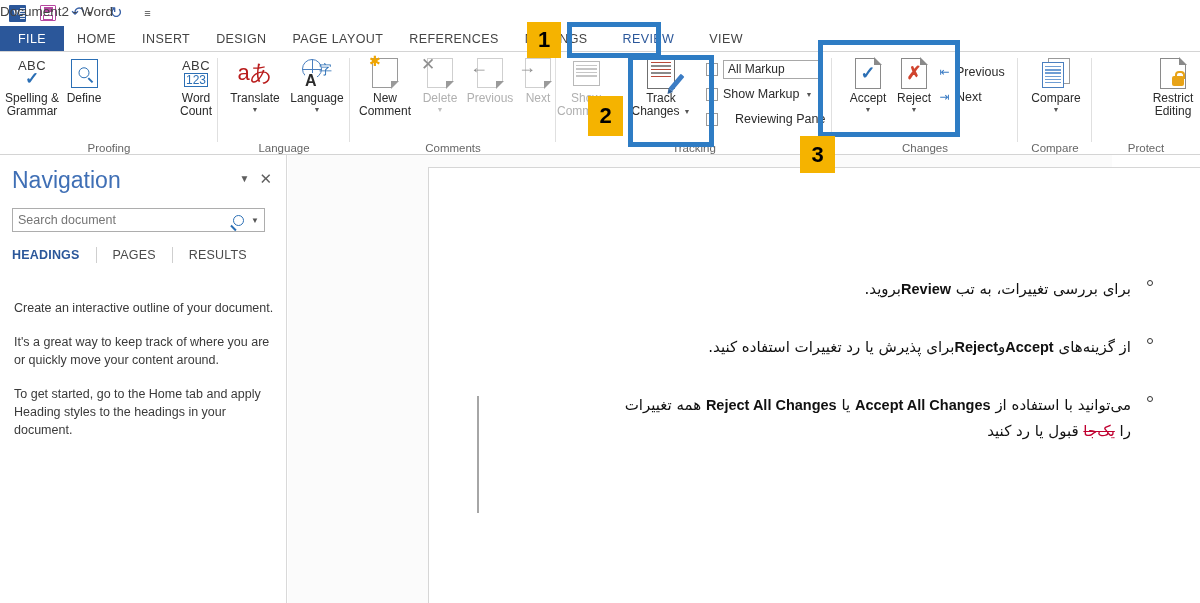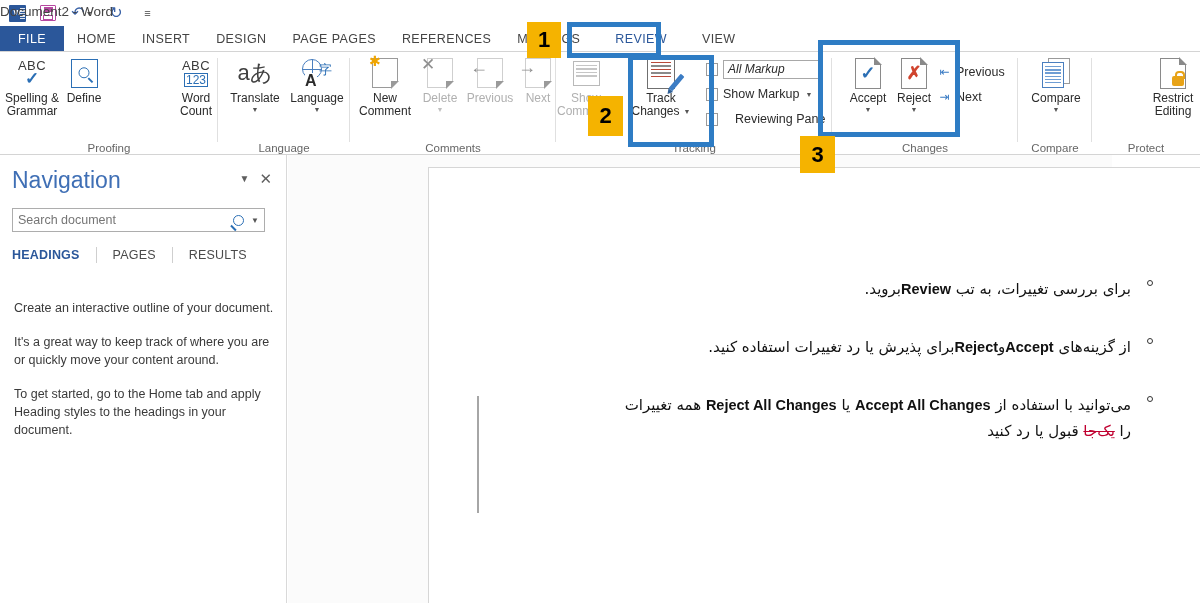--- a/index.html
+++ b/index.html
@@ -71,21 +71,21 @@
 
   .book-ico { width: 27px; height: 29px; border: 1.8px solid #2b6fb5; position: relative; background: #fff; }
   .book-ico .mag { position: absolute; left: 50%; top: 50%; transform: translate(-50%,-52%); width: 11px; height: 11px; border: 1.8px solid #2b6fb5; border-radius: 50%; }
   .book-ico .mag::after { content:""; position:absolute; right:-5px; bottom:-4px; width:6px; height:1.8px; background:#2b6fb5; transform: rotate(45deg); }
 
   .thes-ico { width: 30px; height: 27px; display: flex; }
   .thes-ico .half { flex: 1; border: 1.6px solid #2b6fb5; background: #fff; padding: 2px 1px; display: flex; flex-direction: column; gap: 1.6px; }
   .thes-ico .half i { display: block; height: 1.5px; background: #d24a3a; }
   .thes-ico .half.r i { background: #2b6fb5; }
 
-  .trans-ico { font-size: 22px; color: #404040; position: relative; line-height: 1; }
+  .trans-ico { font-size: 22px; color: #b91c1c; position: relative; line-height: 1; }
   .lang-ico { position: relative; width: 30px; height: 28px; }
   .lang-ico .globe { position: absolute; left: 0; top: 0; width: 20px; height: 20px; border: 1.6px solid #4a7fbf; border-radius: 50%; }
   .lang-ico .globe::before { content:""; position:absolute; left:50%; top:-1px; width:1.4px; height:20px; background:#4a7fbf; }
   .lang-ico .globe::after { content:""; position:absolute; top:50%; left:-1px; width:20px; height:1.4px; background:#4a7fbf; }
   .lang-ico .A { position:absolute; left:3px; bottom:-2px; font-size:16px; color:#2b2b2b; font-weight:600; background:#fff; line-height:1;}
   .lang-ico .cj { position:absolute; right:0px; top:2px; font-size:13px; color:#2b6fb5; }
 
   .note-ico { position: relative; width: 26px; height: 30px; border: 1.6px solid #9a9a9a; background:#fff;}
   .note-ico::after { content:""; position:absolute; right:-1.6px; bottom:-1.6px; border-width: 8px 8px 0 0; border-style: solid; border-color: #9a9a9a #fff #fff #9a9a9a; }
   .star { position: absolute; left: -4px; top: -6px; font-size: 14px; color: #f0a500; }
@@ -199,21 +199,21 @@
     </div>
     <div class="title-bar-text">Document2 - Word</div>
   </div>
 
   <div class="tabbar">
     <div class="tabs">
       <div class="tab file">FILE</div>
       <div class="tab">HOME</div>
       <div class="tab">INSERT</div>
       <div class="tab">DESIGN</div>
-      <div class="tab">PAGE PAGES</div>
+      <div class="tab">PAGE LAYOUT</div>
       <div class="tab">REFERENCES</div>
       <div class="tab">MAILINGS</div>
       <div class="tab active" style="padding:0 22px;">REVIEW</div>
       <div class="tab">VIEW</div>
     </div>
   </div>
   <div class="tabbar-underline"></div>
 
   <div class="ribbon">
 
@@ -335,21 +335,21 @@
               <i></i>
               <div class="pencil"></div>
             </div>
         </div>
         <div class="lbl">Track</div>
         <div class="lbl" style="display:flex;align-items:center;gap:3px;">
           <span>Changes</span>
           <span class="caret-sm">▼</span>
         </div>
       </div>
-      <div class="btn-small" style="left:150px; top:6px;font-style:italic;">
+      <div class="btn-small" style="left:150px; top:6px;">
         <div class="box-ico"></div>
         <div class="markup-select">All Markup</div>
       </div>
       <div class="btn-small" style="left:150px; top:31px;">
         <div class="box-ico"></div>
         <span>Show Markup</span>
         <span class="caret-sm">▼</span>
       </div>
       <div class="btn-small" style="left:150px; top:56px;gap:17px;">
         <div class="box-ico"></div>

